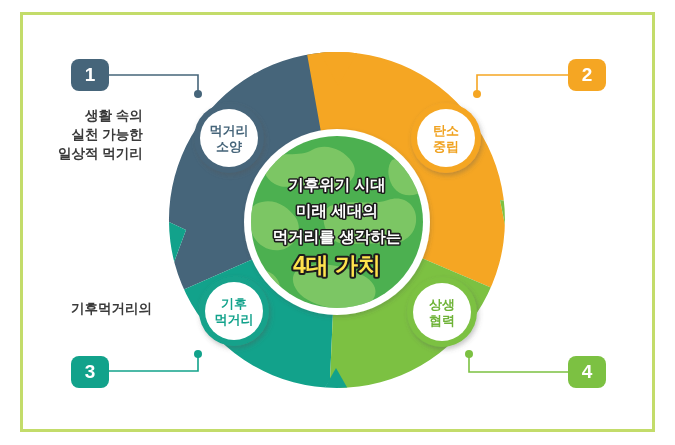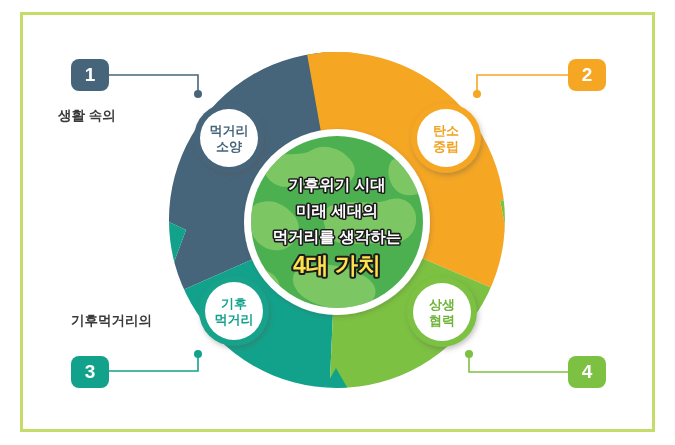--- a/index.html
+++ b/index.html
@@ -192,31 +192,33 @@
       <g>
         <path d="M571,372 L469,372 L469,356" stroke="#7cc142" stroke-width="1.6" fill="none"></path>
         <circle cx="469" cy="354" r="4" fill="#7cc142"></circle>
       </g>
     </svg>
 
     <div class="callout">
       <div class="badge" style="left:71px;top:59px;background:#46657a;">1</div>
       <div class="desc left" style="left:58px;top:106px;">
         <div>생활 속의</div>
+        <div>실천 가능한</div>
+        <div>일상적 먹기리</div>
       </div>
     </div>
 
     <div class="callout">
       <div class="badge" style="left:568px;top:59px;background:#f5a623;">2</div>
 
     </div>
 
     <div class="callout">
       <div class="badge" style="left:71px;top:356px;background:#12a28b;">3</div>
-      <div class="desc left" style="left:71px;top:311px;">
+      <div class="desc left" style="left:71px;top:299px;">
         <div>기후먹거리의</div>
       </div>
     </div>
 
     <div class="callout">
       <div class="badge" style="left:568px;top:356px;background:#7cc142;">4</div>
 
     </div>
 
   </div>

